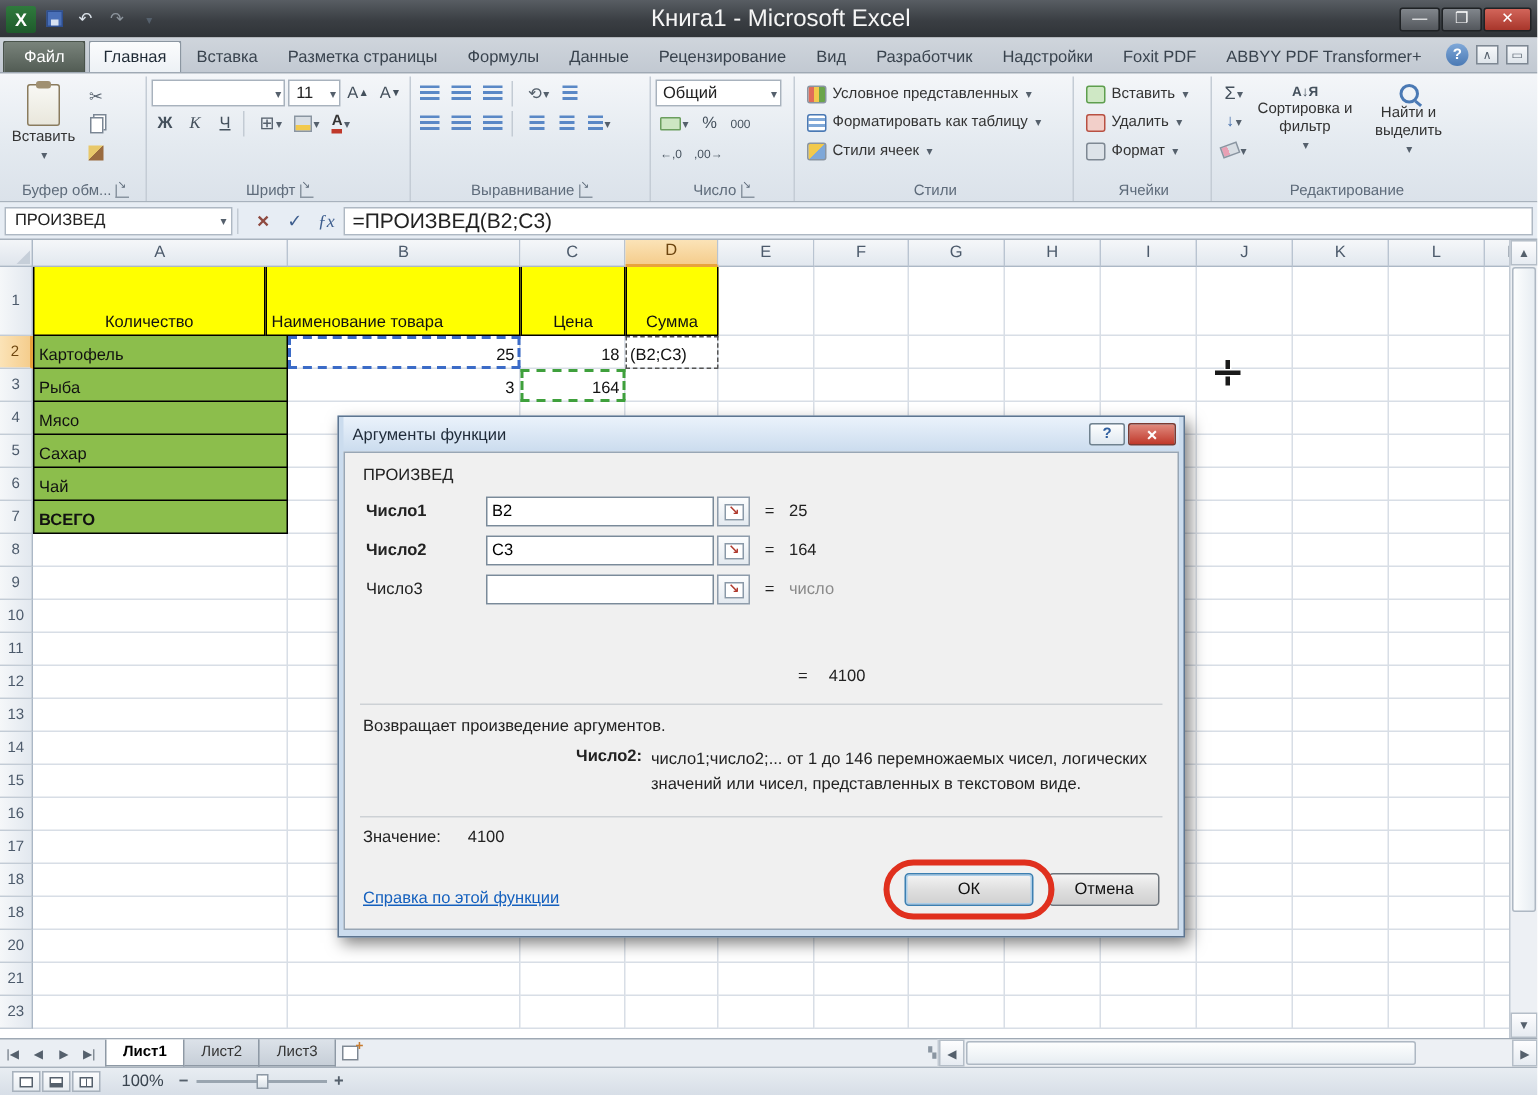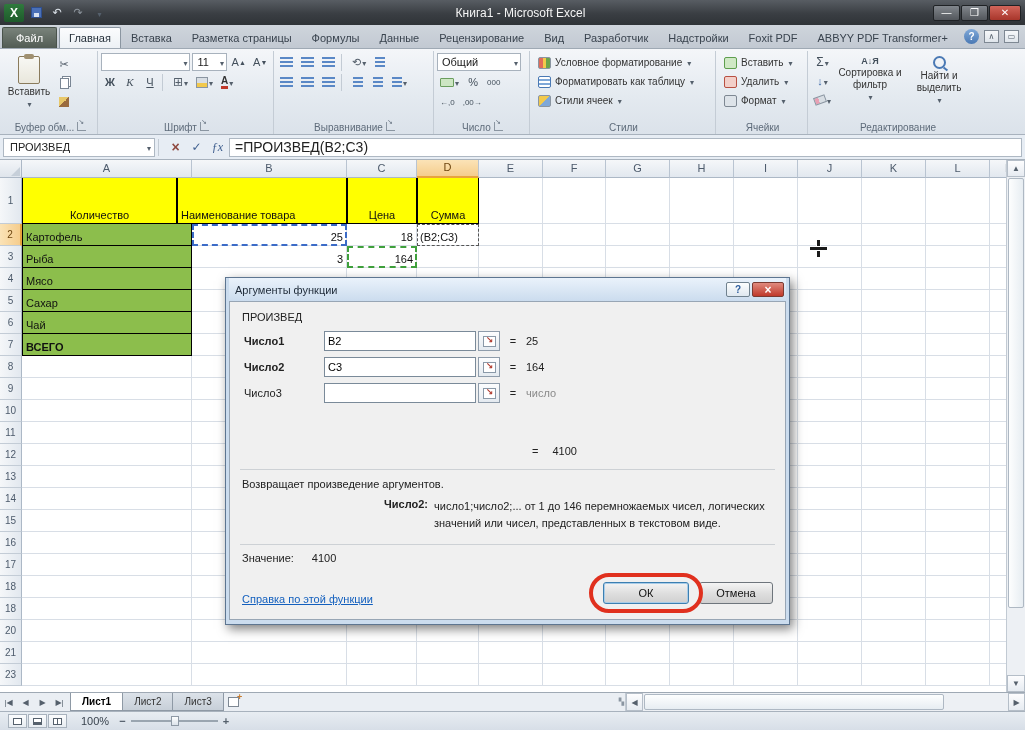--- a/index.html
+++ b/index.html
@@ -7,38 +7,38 @@
 body{font-family:"Liberation Sans","DejaVu Sans",sans-serif;font-size:11px;color:#222;background:#fff;position:relative;overflow:hidden}
 
 
 .titlebar{height:25px;background:linear-gradient(#585D63,#3A3E43 55%,#2F3337);display:flex;align-items:center;padding:0 4px;color:#F2F2F2}
 .qat{display:flex;align-items:center;gap:3px}
 .logo{width:20px;height:18px;background:linear-gradient(#2F7A3D,#1E5A2B);border-radius:2px;color:#fff;font-weight:bold;font-size:12px;display:flex;align-items:center;justify-content:center}
 .qbtn{width:18px;height:17px;display:flex;align-items:center;justify-content:center;font-size:11px;color:#DCE3EA;border-radius:2px}
 .qbtn.dim{color:#8D959D}
 .ic-save{width:11px;height:11px;background:#4A70B8;border:1px solid #2E4E8E;position:relative}
 .ic-save::after{content:"";position:absolute;left:2px;bottom:0;width:5px;height:4px;background:#D8E2F2}
-.title{flex:1;text-align:center;font-size:12px;color:#F5F5F5;white-space:nowrap;overflow:hidden}
+.title{flex:1;text-align:center;font-size:16px;color:#F5F5F5;white-space:nowrap;overflow:hidden}
 .winbtns{display:flex;gap:1px}
 .winbtn{width:27px;height:16px;border:1px solid #1F2225;border-radius:2px;background:linear-gradient(#81868C,#53575C);color:#fff;font-size:10px;display:flex;align-items:center;justify-content:center;line-height:1}
 .winbtn.close{background:linear-gradient(#D2655A,#A8362B);width:32px}
 
 
 .tabrow{height:24px;background:linear-gradient(#CFD5DC,#C2C9D2);display:flex;align-items:flex-end;padding-left:2px;position:relative;border-bottom:1px solid #9FA9B4}
 .rtab{padding:4px 9px 4px;color:#39434E;font-size:11px;white-space:nowrap;border:1px solid transparent;border-bottom:none}
 .rtab.active{background:linear-gradient(#FBFCFD,#EDF1F5);border-color:#8B96A1;border-radius:2px 2px 0 0;color:#1F2A35}
 .rtab.file{background:linear-gradient(#79837B,#525C54);color:#fff;padding:4px 13px;border-radius:2px 2px 0 0;margin-right:2px;border-color:#49534B}
 .tr-icons{position:absolute;right:6px;top:4px;display:flex;gap:5px;align-items:center}
 .tr-help{width:15px;height:15px;border-radius:50%;background:linear-gradient(#7FA8D8,#4A79B4);color:#fff;font-size:10px;font-weight:bold;display:flex;align-items:center;justify-content:center}
 .tr-box{width:15px;height:13px;border:1px solid #7E8893;background:linear-gradient(#F6F8FA,#DFE5EB);color:#55606C;font-size:8px;display:flex;align-items:center;justify-content:center}
 
 
 .ribbon{height:86px;background:linear-gradient(#F4F6F9,#E4EAF0 55%,#DBE2EA);border-bottom:1px solid #A8B2BD;display:flex;padding:2px 0 0 2px}
 .rgroup{display:flex;flex-direction:column;border-right:1px solid #C4CCD5;position:relative;padding:2px 3px 14px;flex:none}
-.glabel{position:absolute;bottom:1px;left:4px;right:2px;text-align:center;font-size:10px;color:#5E6B7A;display:flex;justify-content:center;gap:3px;white-space:nowrap}
+.glabel{position:absolute;bottom:1px;left:4px;right:2px;text-align:center;font-size:10px;color:#5E6B7A;display:flex;justify-content:center;align-items:center;gap:3px;white-space:nowrap}
 .launcher{width:9px;height:9px;border-left:1px solid #8A95A1;border-bottom:1px solid #8A95A1;position:relative}
 .launcher::after{content:"↘";position:absolute;left:0;top:-4px;font-size:7px;color:#5E6B7A}
 .g-body{display:flex;gap:2px;flex:1}
 .bigbtn{width:48px;display:flex;flex-direction:column;align-items:center;justify-content:flex-start;border:1px solid transparent;border-radius:2px;padding-top:2px}
 .clip-icon{width:22px;height:28px;background:linear-gradient(#F8F8F4,#E9E7DC);border:1px solid #8A7B5C;border-radius:2px;position:relative;margin-bottom:2px}
 .clip-icon::before{content:"";position:absolute;left:5px;top:-3px;width:10px;height:5px;background:#A09071;border-radius:2px}
 .biglabel{font-size:10px;color:#333;text-align:center;line-height:1.2}
 .dd::after{content:"▾";font-size:8px;color:#55606C;margin-left:1px}
 .mini-col{display:flex;flex-direction:column;gap:1px;padding-top:2px}
 .sbtn{min-width:18px;height:18px;border:1px solid transparent;border-radius:2px;display:flex;align-items:center;justify-content:center;font-size:11px;color:#44505C;padding:0 2px}
@@ -366,21 +366,21 @@
     <div class="glabel">
         <span>Число</span>
         <span class="launcher"></span>
       </div>
   </div>
 
   <div class="rgroup" style="width:186px">
     <div>
         <div class="listbtn">
           <span class="li-ic ic-s0"></span>
-          <span class="li-tx">Условное форматирование</span>
+          <span class="li-tx">Условное представленных</span>
           <span class="dd"></span>
         </div>
         <div class="listbtn">
           <span class="li-ic ic-s1"></span>
           <span class="li-tx">Форматировать как таблицу</span>
           <span class="dd"></span>
         </div>
         <div class="listbtn">
           <span class="li-ic ic-s2"></span>
           <span class="li-tx">Стили ячеек</span>

